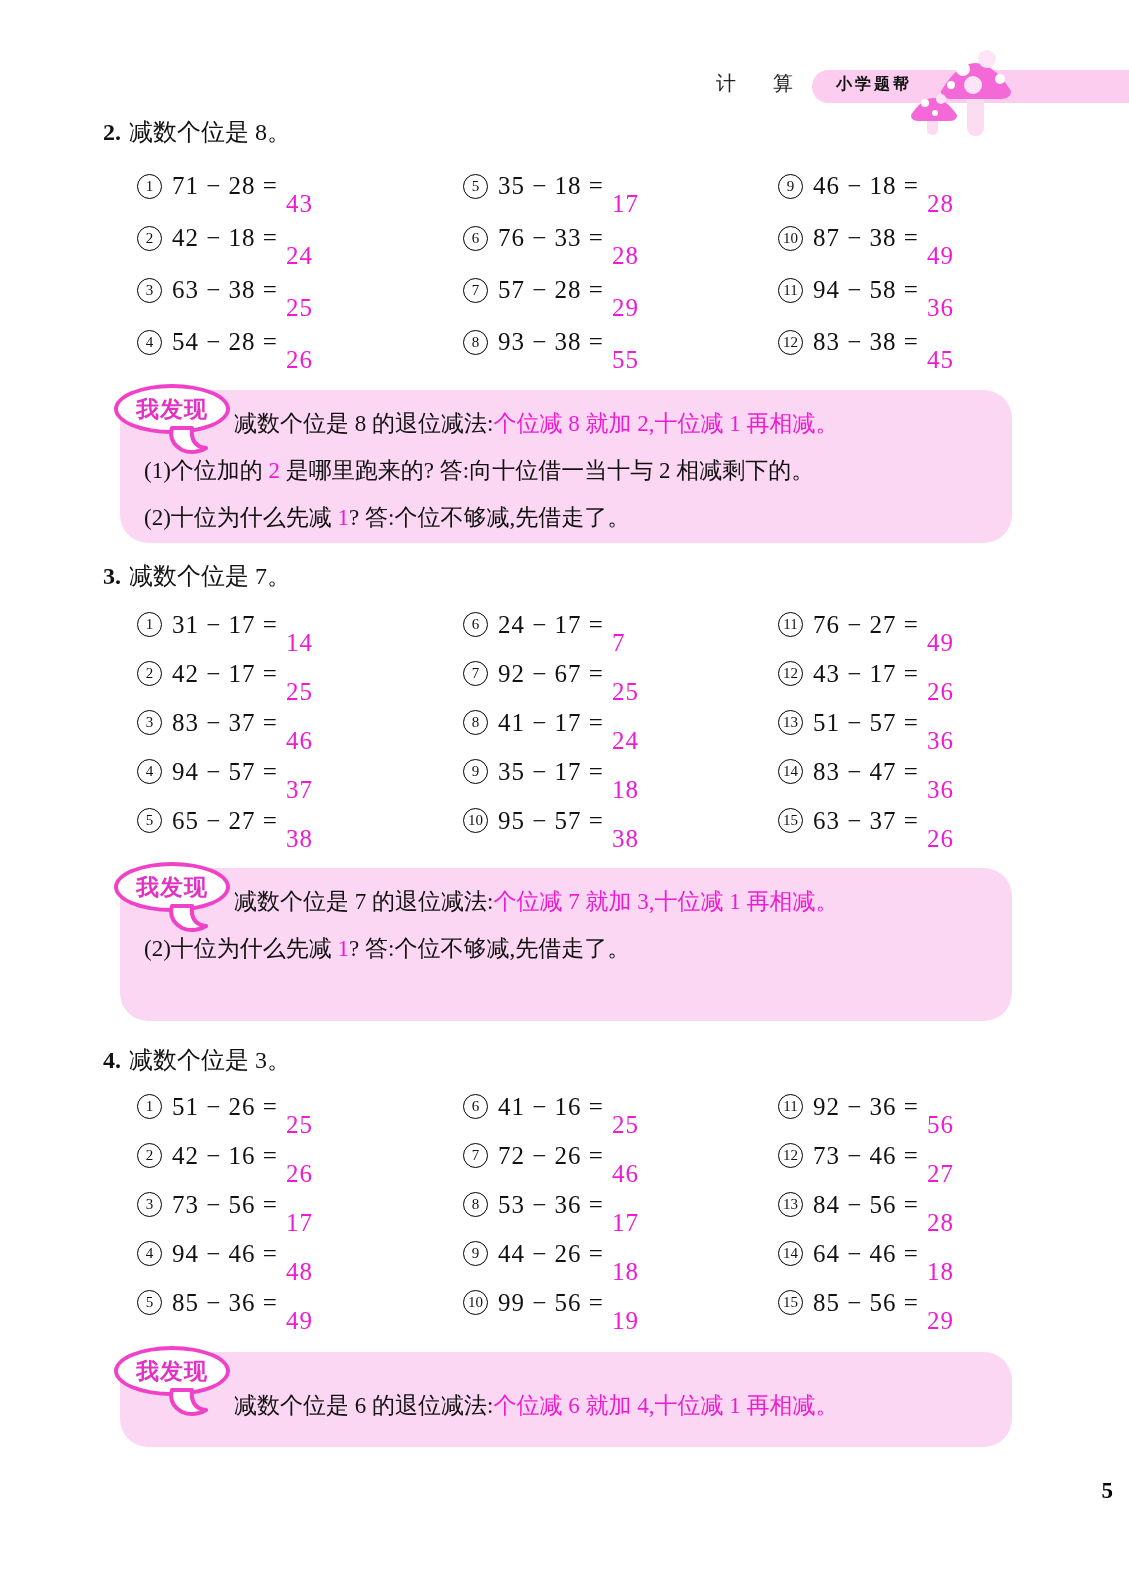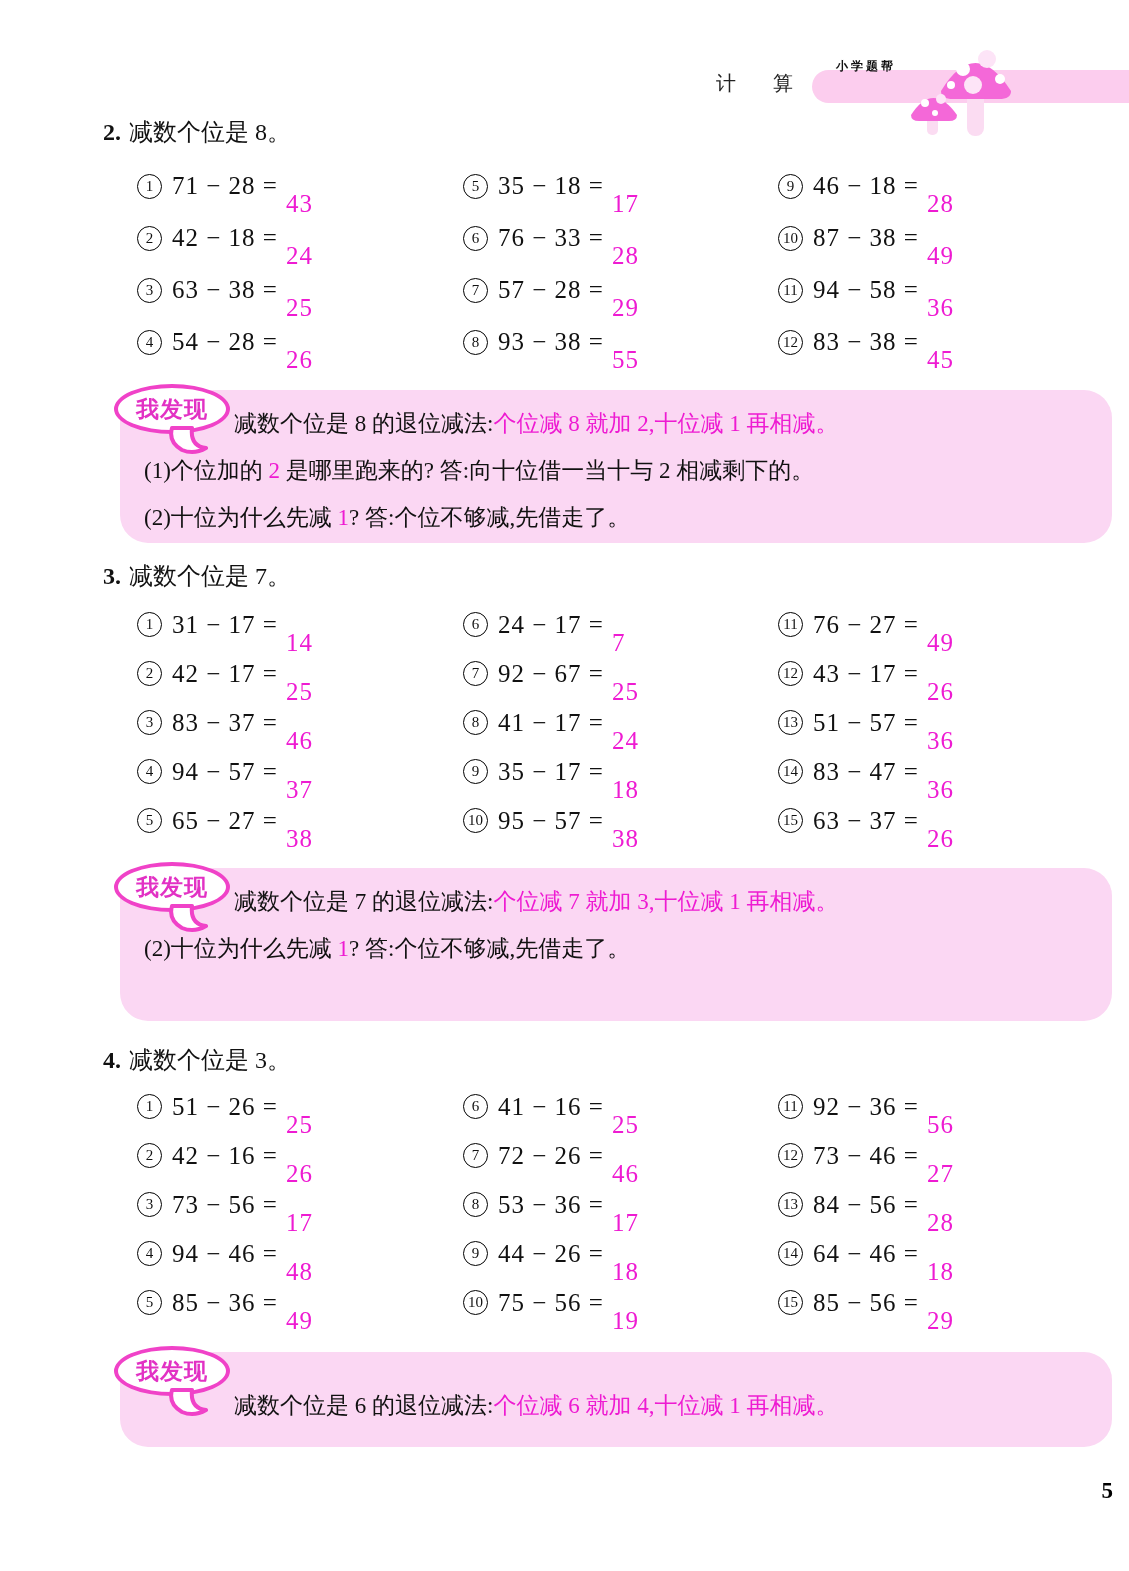--- a/index.html
+++ b/index.html
@@ -23,22 +23,22 @@
   .hdr-category{
     position:absolute;top:70px;left:716px;
     font-size:20px;letter-spacing:16px;color:#222;
     white-space:nowrap;
   }
   .hdr-band{
     position:absolute;top:70px;left:812px;right:0;height:33px;
     background:var(--band);border-radius:17px 0 0 17px;
   }
   .hdr-brand{
-    position:absolute;top:58px;left:836px;
-    font-size:12px;font-weight:bold;letter-spacing:3px;color:#111;
+    position:absolute;top:74px;left:836px;
+    font-size:16px;font-weight:bold;letter-spacing:3px;color:#111;
     z-index:3;white-space:nowrap;
   }
   .mushrooms{position:absolute;top:33px;left:905px;z-index:2;}
   
   .sec-head{
     position:absolute;left:103px;
     font-size:24px;white-space:nowrap;
   }
   .sec-num{font-weight:bold;margin-right:8px;}
   
@@ -53,21 +53,21 @@
   .circ{
     display:inline-flex;align-items:center;justify-content:center;
     min-width:25px;height:25px;padding:0 2px;
     border:1.4px solid #000;border-radius:50%;
     font-size:15px;line-height:1;margin-right:10px;flex:0 0 auto;
   }
   .expr{letter-spacing:1px;}
   .ans{color:var(--magenta);margin-left:8px;letter-spacing:1px;margin-top:36px;}
   
   .bubble{
-    position:absolute;left:120px;width:992px;
+    position:absolute;left:120px;width:892px;
     background:var(--bubble-bg);
     border-radius:28px;
   }
   .bubble-label{
     position:absolute;top:-6px;left:-6px;width:122px;height:56px;z-index:2;
   }
   .bubble-ellipse{
     position:absolute;top:0;left:0;width:116px;height:50px;
     background:#fff;border:4px solid var(--bubble-border);border-radius:50%;
     display:flex;align-items:center;justify-content:center;
@@ -323,21 +323,21 @@
           <span class="expr">53 − 36 =</span>
           <span class="ans">17</span>
         </div>
         <div class="prob">
           <span class="circ">9</span>
           <span class="expr">44 − 26 =</span>
           <span class="ans">18</span>
         </div>
         <div class="prob">
           <span class="circ">10</span>
-          <span class="expr">75 − 56 =</span>
+          <span class="expr">99 − 56 =</span>
           <span class="ans">19</span>
         </div>
         <div class="prob">
           <span class="circ">11</span>
           <span class="expr">92 − 36 =</span>
           <span class="ans">56</span>
         </div>
         <div class="prob">
           <span class="circ">12</span>
           <span class="expr">73 − 46 =</span>

